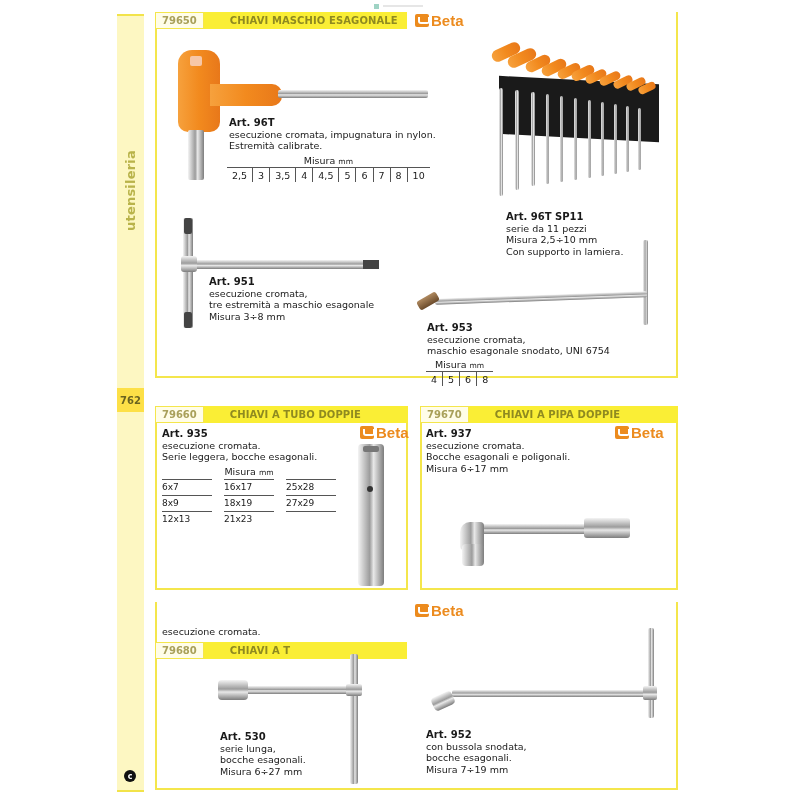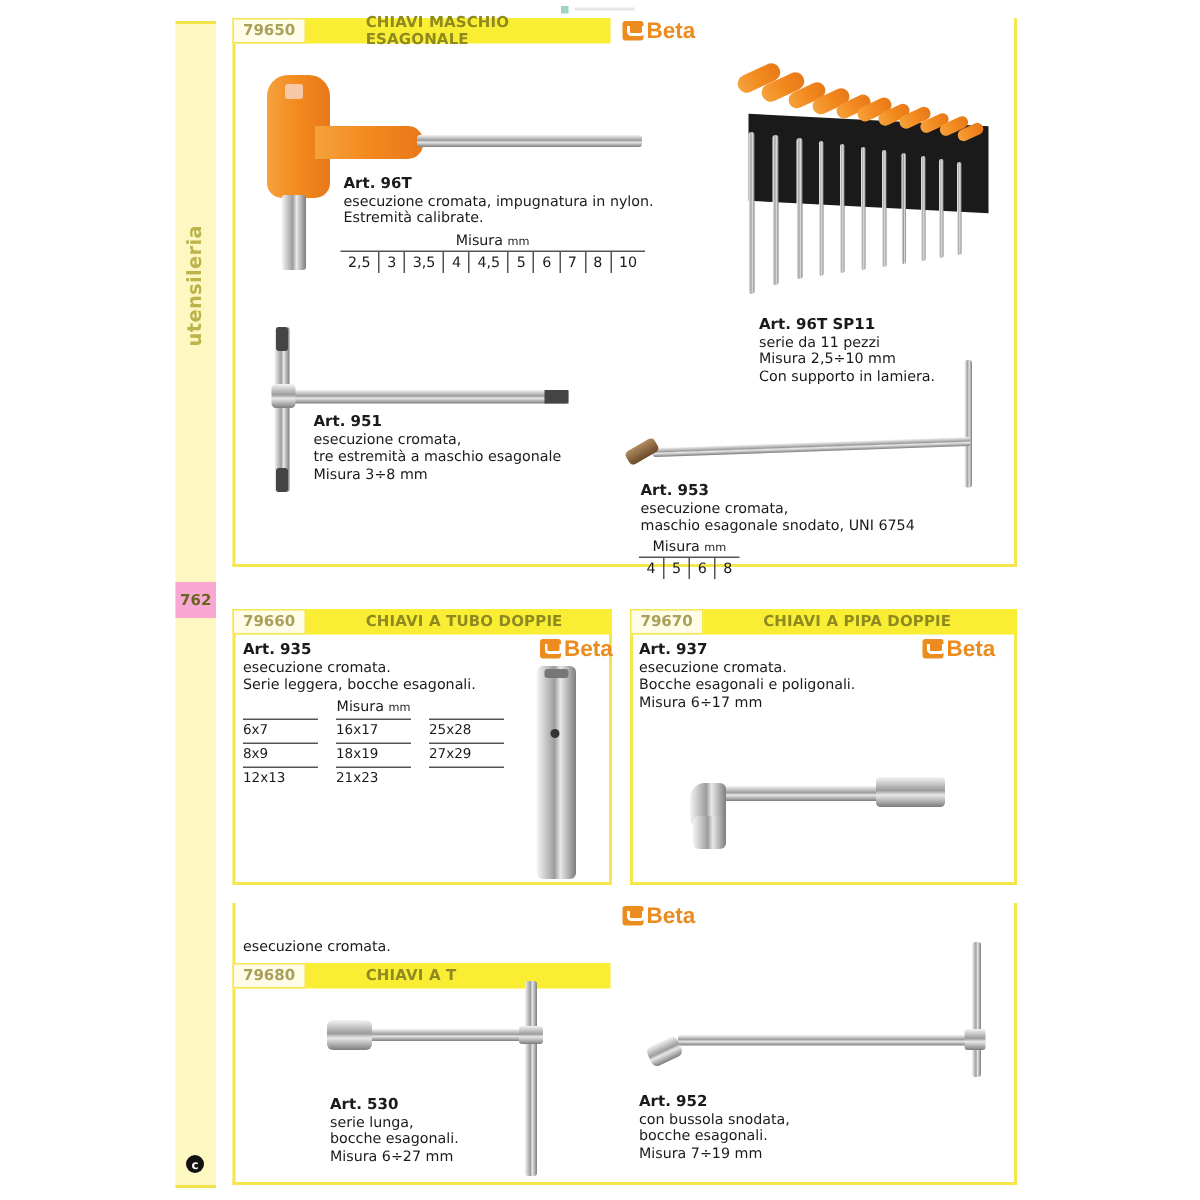--- a/index.html
+++ b/index.html
@@ -14,39 +14,39 @@
     .side-label {
       position: absolute; left: 117px; top: 150px; width: 27px; height: 80px;
       display: flex; align-items: center; justify-content: center;
     }
     .side-label span {
       display: inline-block; transform: rotate(-90deg); white-space: nowrap;
       font-size: 13px; font-weight: bold; color: #b9b34a; letter-spacing: 0.2px;
     }
     .page-number {
       position: absolute; left: 117px; top: 388px; width: 27px; height: 24px;
-      background: #f9a8d4; font-size: 10px; font-weight: bold; color: #6b6420;
+      background: #fde047; font-size: 10px; font-weight: bold; color: #6b6420;
       display: flex; align-items: center; justify-content: center;
     }
     .c-badge {
       position: absolute; left: 124px; top: 770px; width: 12px; height: 12px; border-radius: 50%;
       background: #111; color: #fff; font-size: 8px; font-weight: bold;
       display: flex; align-items: center; justify-content: center;
     }
     .top-mark {
       position: absolute; left: 374px; top: 3px; width: 70px; height: 6px;
       display: flex; align-items: center; gap: 4px;
     }
     .top-mark .sq { width: 5px; height: 5px; background: #9fd3c4; }
     .top-mark .ln { width: 40px; height: 2px; background: #e6e6e6; }
 
     
     .section { position: absolute; border: 2px solid #f4e64c; border-top: none; }
     .sec-header {
-      position: absolute; height: 17px; display: flex; align-items: center; background: #faee35; gap: 14px;
+      position: absolute; height: 17px; display: flex; align-items: center; background: #faee35;
     }
     .sec-code {
       background: #fffde8; color: #a9a05a; font-size: 10px; font-weight: bold; height: 100%;
       padding: 0 6px; display: flex; align-items: center; border: 1px solid #f4e64c;
     }
     .sec-title { font-size: 10px; font-weight: bold; color: #8f8a20; padding-left: 26px; letter-spacing: 0.1px; }
 
     .beta-logo {
       position: absolute; display: flex; align-items: center; gap: 2px;
       color: #ec8b1e; font-weight: bold; font-size: 15px; font-family: "Liberation Sans", sans-serif;

